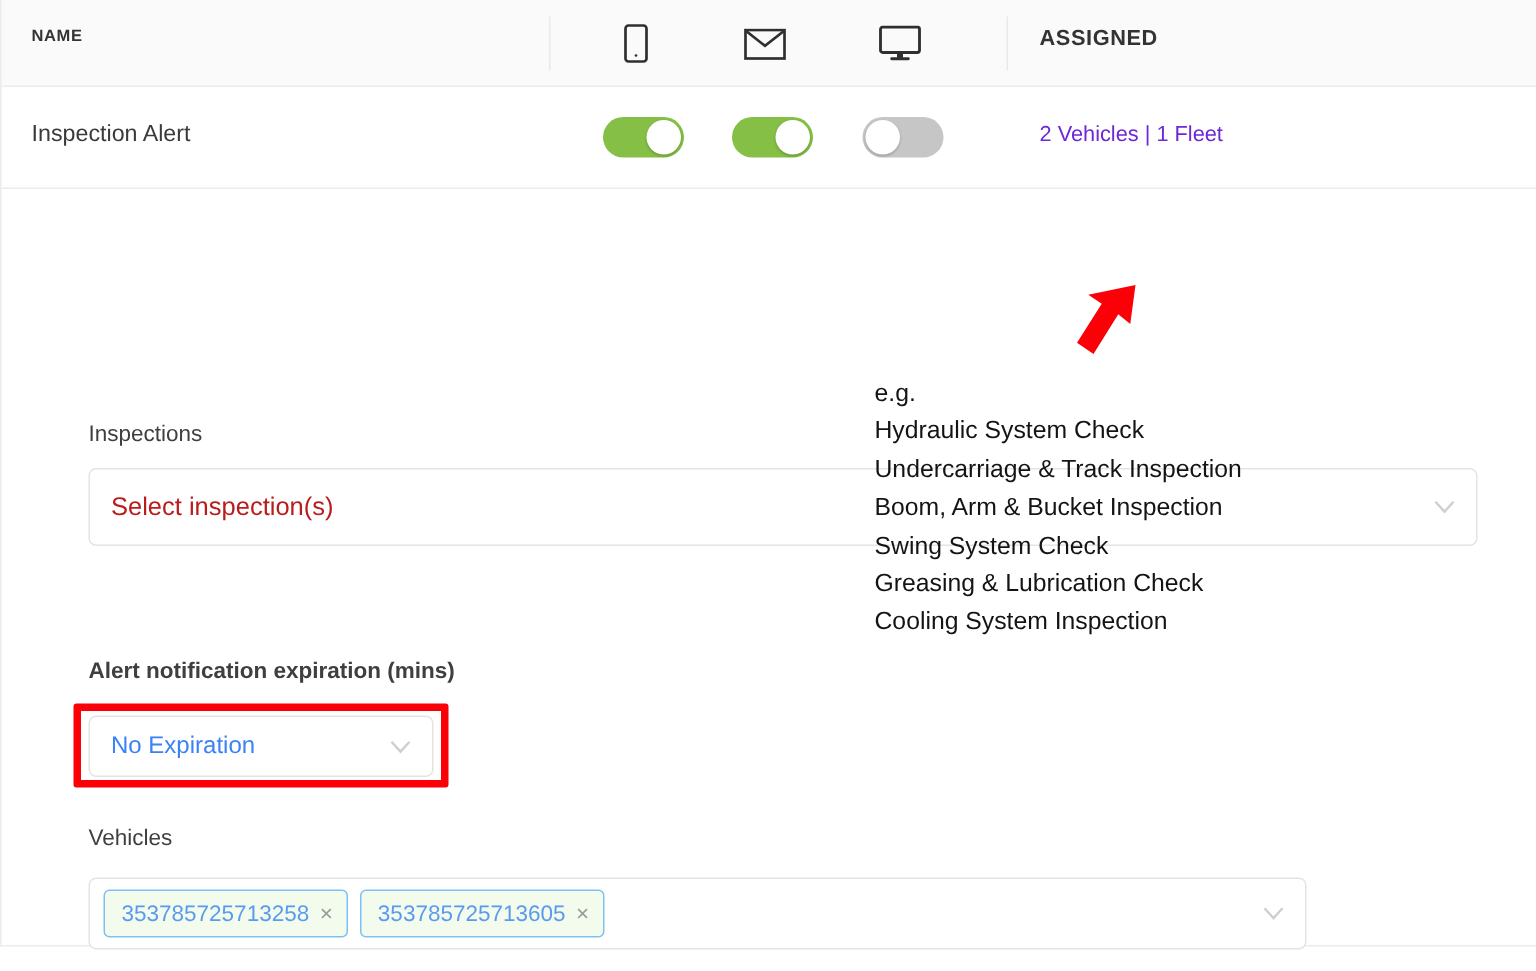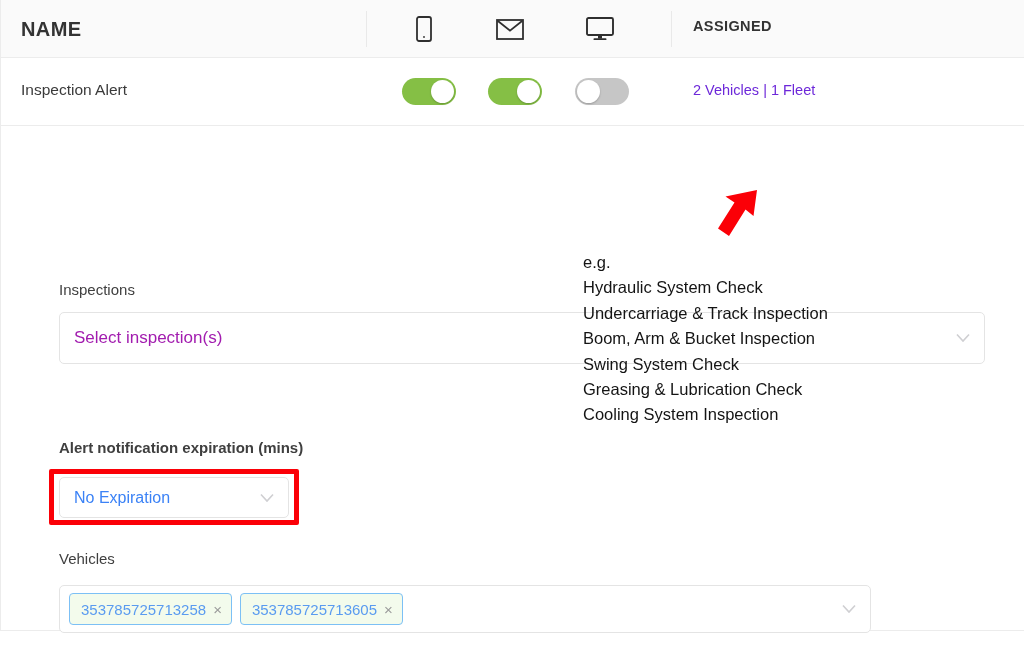--- a/index.html
+++ b/index.html
@@ -31,21 +31,21 @@
     height: 58px;
     background: #fafafa;
     border-bottom: 1px solid #ececec;
     border-left: 1px solid #ececec;
     box-sizing: border-box;
   }
   .col-name-label {
     position: absolute;
     left: 20px;
     top: 18px;
-    font-size: 20px;
+    font-size: 11px;
     font-weight: bold;
     letter-spacing: 0.4px;
     color: #333333;
   }
   .col-assigned-label {
     position: absolute;
     left: 692px;
     top: 18px;
     font-size: 14.5px;
     font-weight: bold;
@@ -154,21 +154,21 @@
     background: #ffffff;
     border: 1px solid #e4e4e4;
     border-radius: 5px;
   }
   .input-placeholder {
     position: absolute;
     left: 14px;
     top: 50%;
     transform: translateY(-50%);
     font-size: 17px;
-    color: #a21caf;
+    color: #b91c1c;
   }
   .chev {
     position: absolute;
     right: 14px;
     top: 50%;
     transform: translateY(-50%);
     width: 14px;
     height: 9px;
     pointer-events: none;
   }

